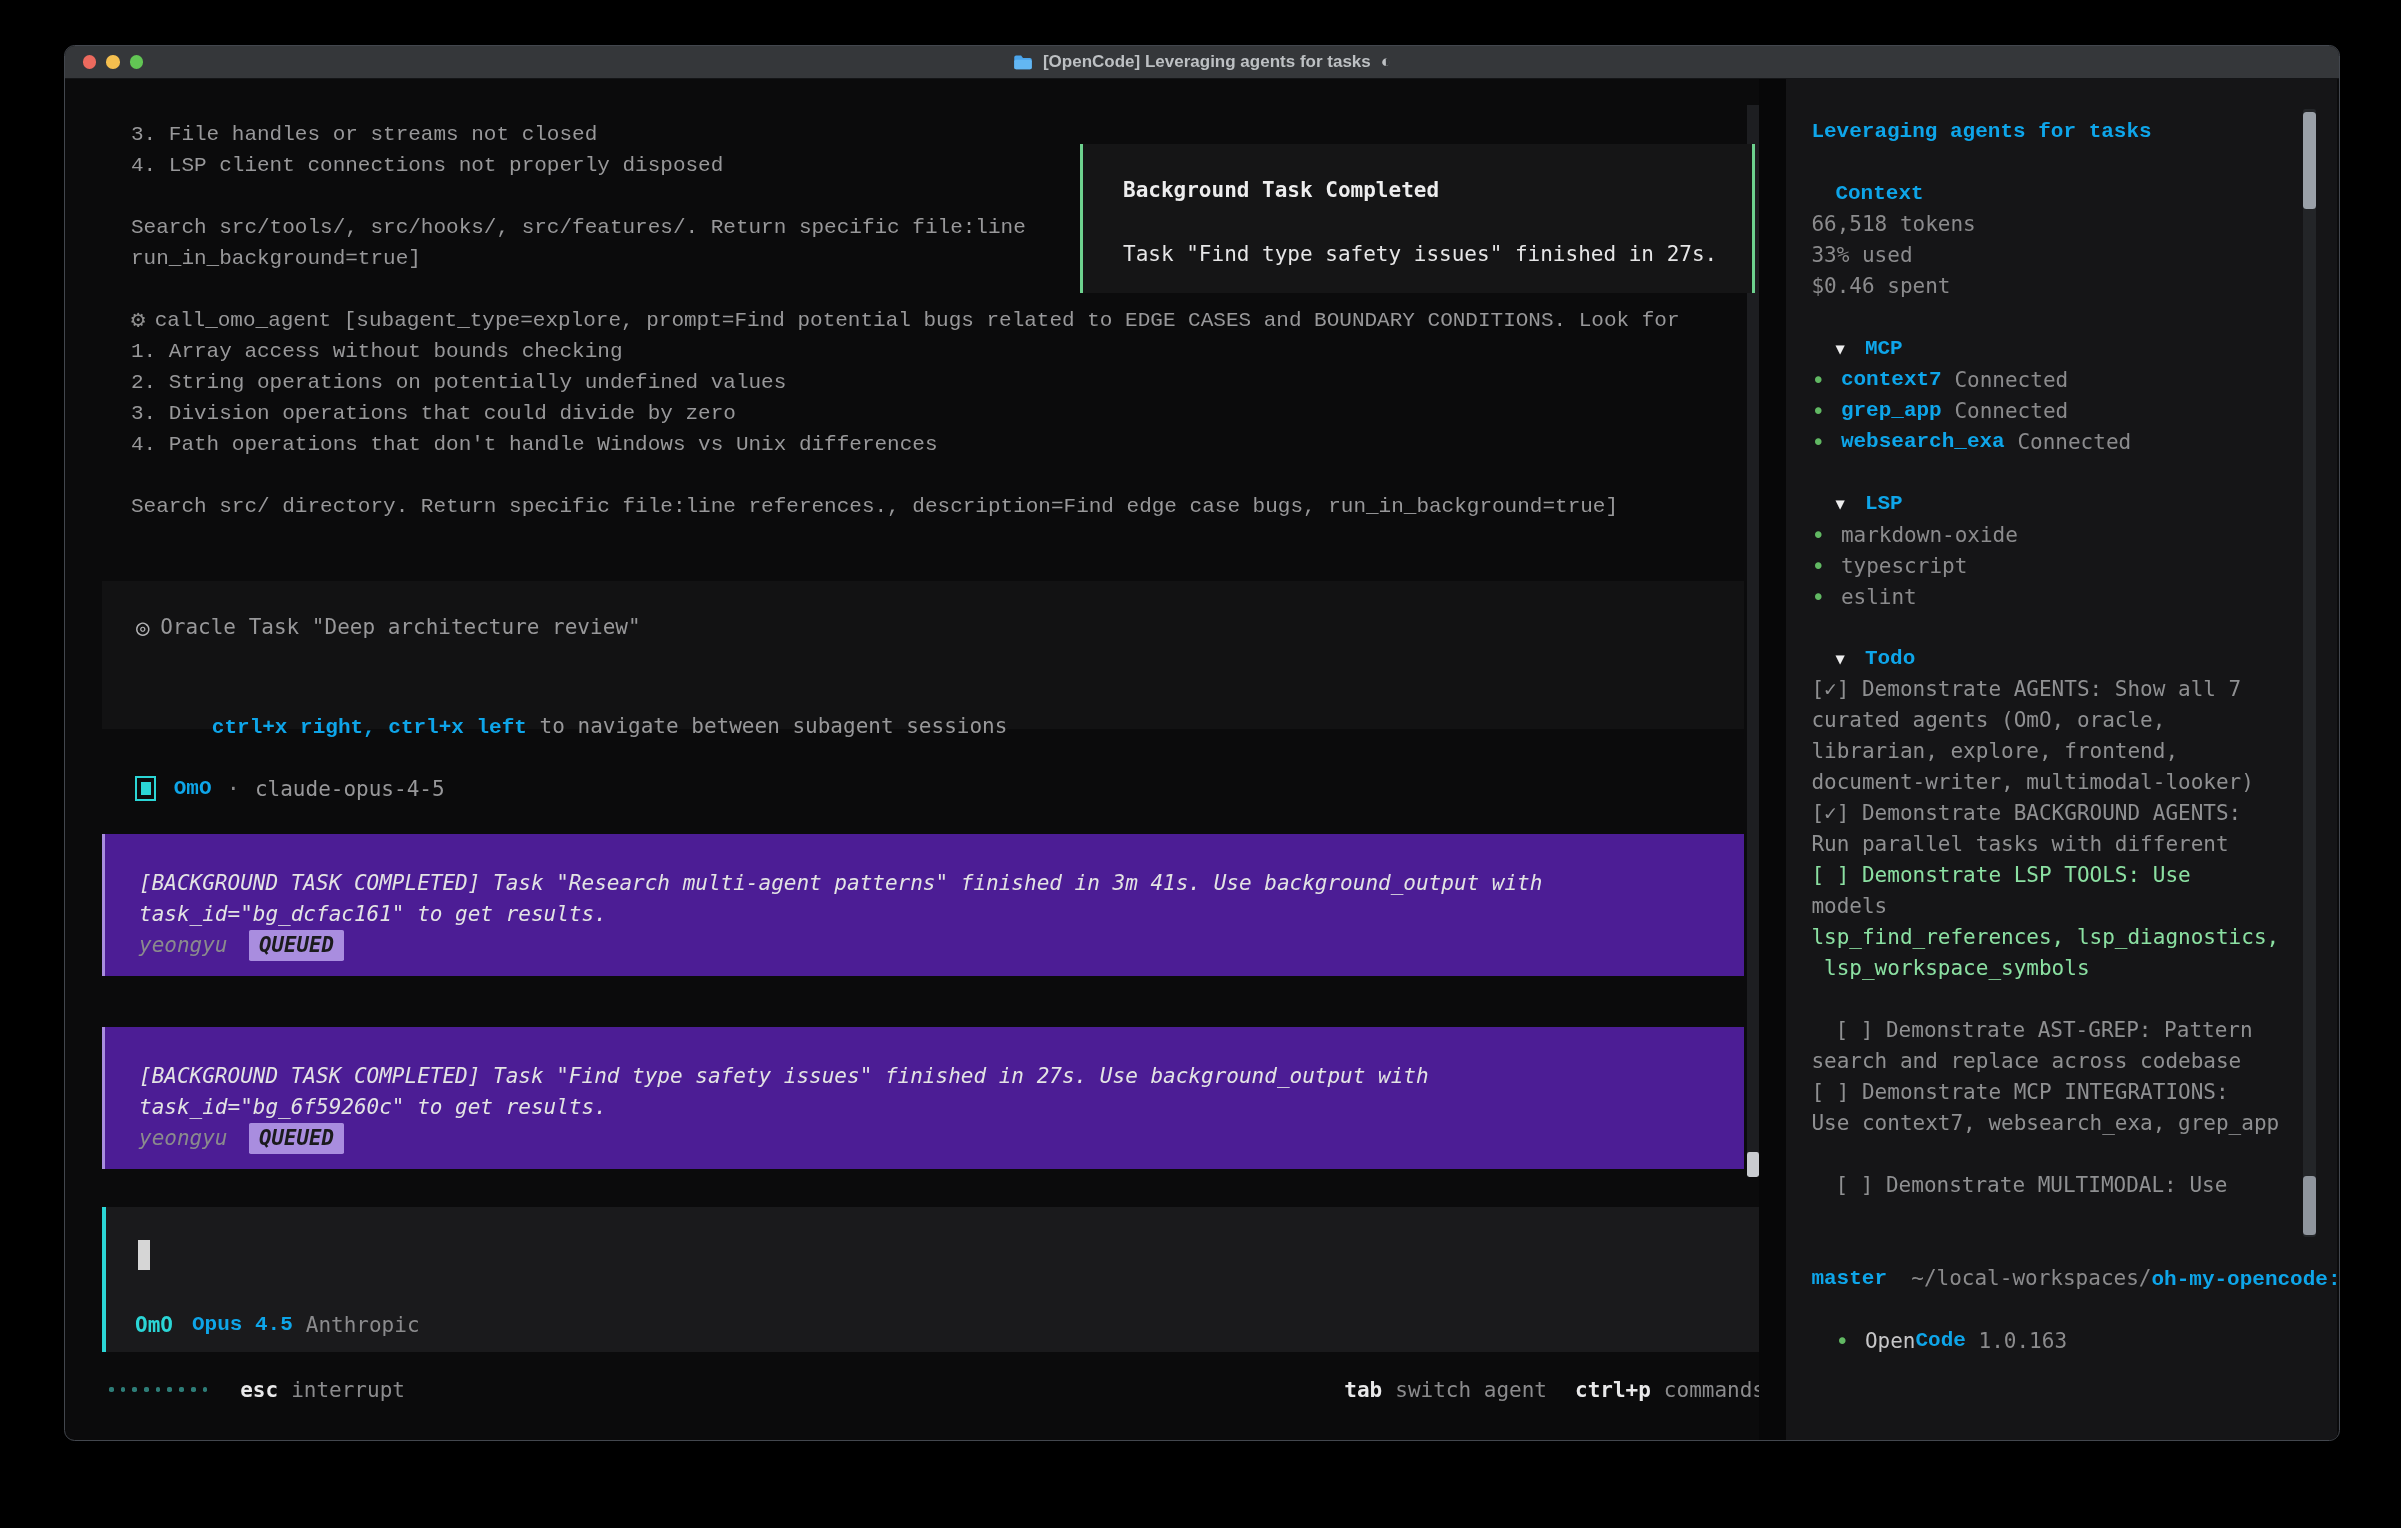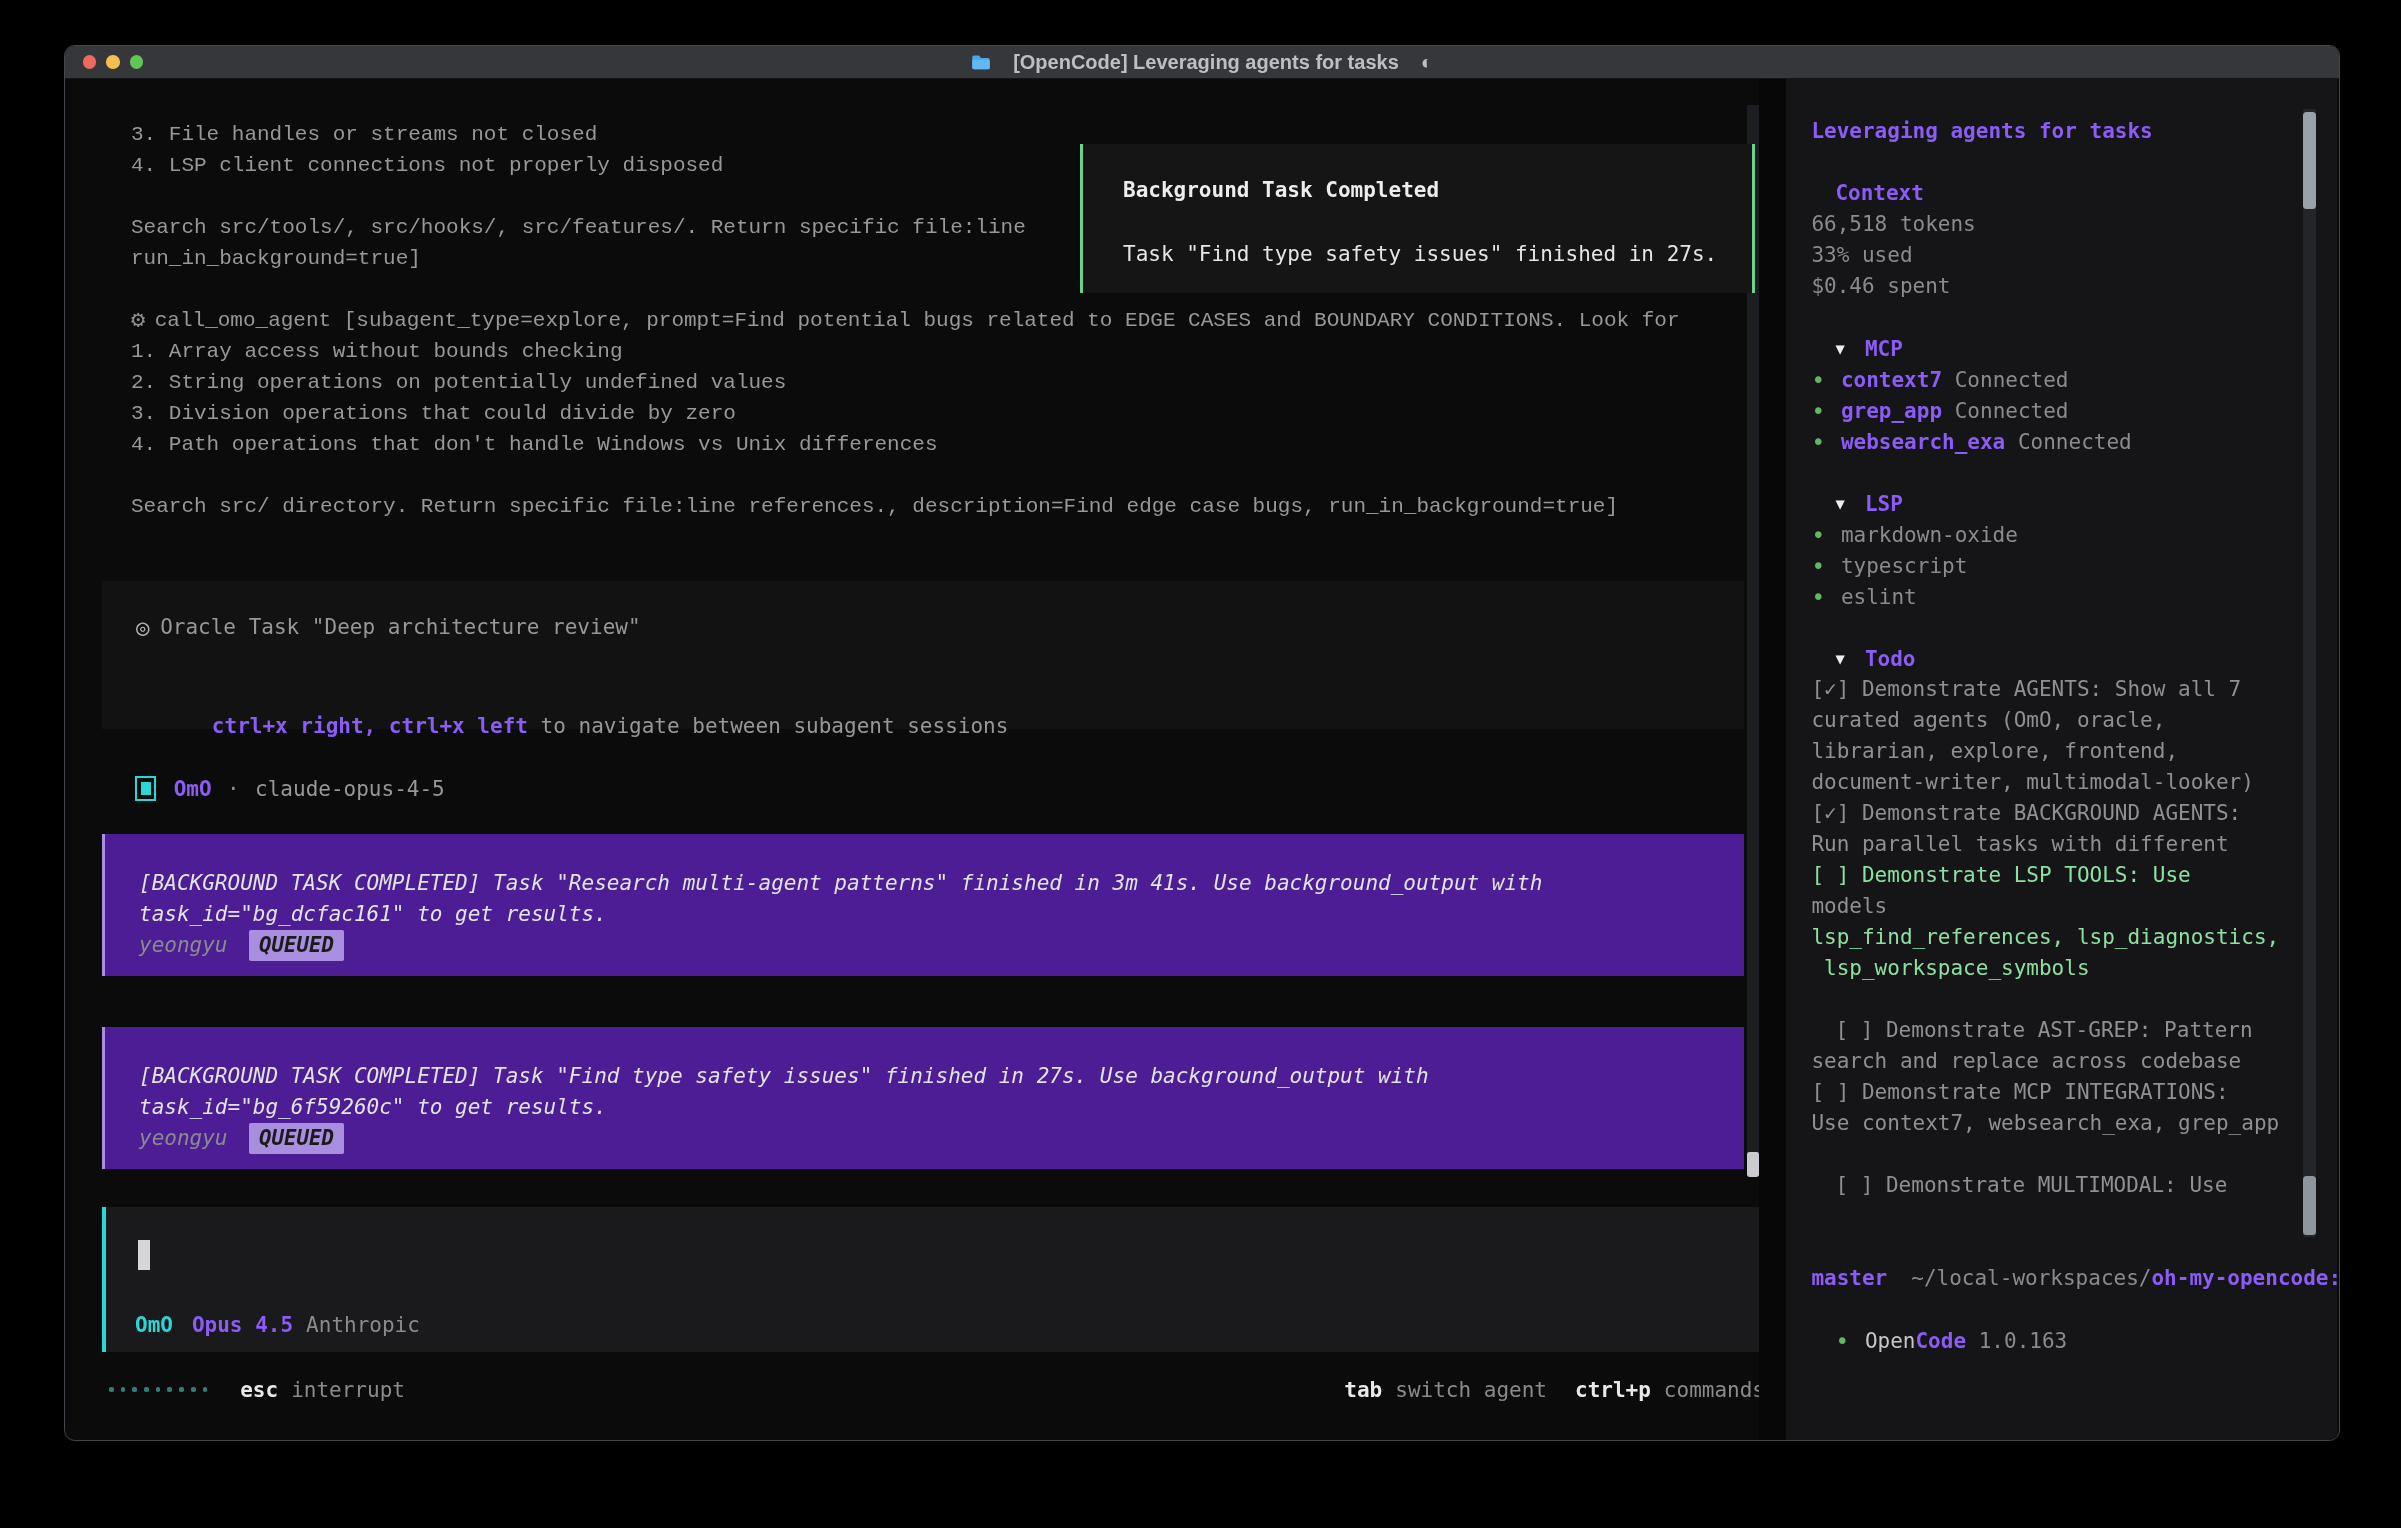--- a/index.html
+++ b/index.html
@@ -15,27 +15,27 @@
   
   .titlebar {
     position:absolute; left:0; top:0; right:0; height:33px; z-index:6;
     background:#35373a; border-bottom:1.2px solid #141517;
     display:flex; align-items:center; justify-content:center;
     font-family:"Liberation Sans", sans-serif;
   }
   .traffic { position:absolute; left:17.7px; top:0; height:100%; display:flex; align-items:center; gap:10px; }
   .light { width:13.6px; height:13.6px; border-radius:50%; }
   .light.red{ background:#ec6a5e; } .light.yellow{ background:#f5bf4f; } .light.green{ background:#62c554; }
-  .title-wrap { display:flex; align-items:center; gap:22px; color:#bdc0c3; font-size:20px; font-weight:bold; }
+  .title-wrap { display:flex; align-items:center; gap:10px; color:#bdc0c3; font-size:17px; font-weight:bold; }
   .title-wrap svg { display:block; }
   
   .abs { position:absolute; }
   .t36 { font-size:21px; }
   .gray { color:#98989a; }
-  .white { color:#8b5cf6; }
+  .white { color:#0ea5e9;font-family:Liberation Mono, monospace; }
   .dim { color:#8b8b8d; }
   .bold { font-weight:bold; }
   .cyan { color:#2bd6d6; }
   .scrollback { left:66px; top:73px; z-index:1; }
   .line { height:31px; line-height:31px; white-space:pre; color:#98989a; font-size:21px; display:flex; align-items:center;font-family:Liberation Mono, monospace; }
   .gear { color:#8e8e8e; font-size:23.6px; margin-right:9.5px; line-height:31px; }
   .main-scroll-track { left:1682px; top:59px; width:11.8px; height:1071px; background:#1d1e21; z-index:1; }
   .main-scroll-thumb { left:1682px; top:1106px; width:11.8px; height:25px; background:#c9cbd0; border-radius:2.4px; z-index:2; }
   .notification {
     left:1015px; top:98px; width:675px; height:149px; z-index:3;

